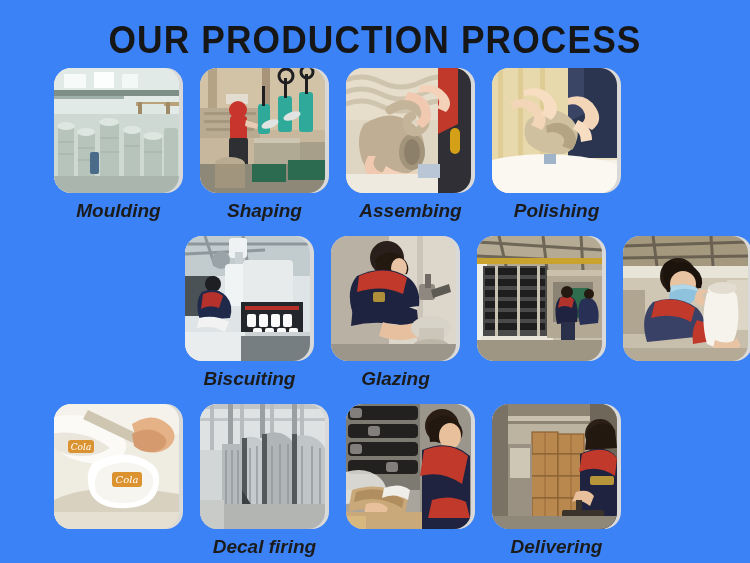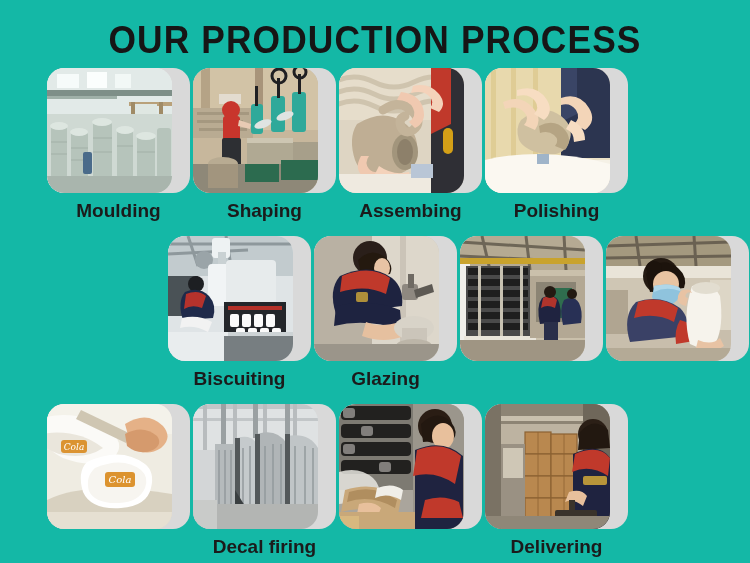--- a/index.html
+++ b/index.html
@@ -14,21 +14,21 @@
     background: #ffffff;
     font-family: "Liberation Sans", "DejaVu Sans", sans-serif;
     overflow: hidden;
     position: relative;
   }
 
   .page {
     position: relative;
     width: 750px;
     height: 563px;
-    background: #14b8a6;
+    background: #3b82f6;
   }
 
   
   .title {
     position: absolute;
     top: 18px;
     left: 0;
     width: 750px;
     text-align: center;
     font-family: "Liberation Sans", "DejaVu Sans", sans-serif;
@@ -42,51 +42,52 @@
     white-space: nowrap;
   }
 
   
   .row {
     position: absolute;
     display: flex;
     gap: 21px;
   }
   .row-1 { left: 56px;  top: 68px;  }
-  .row-2 { left: 177px; top: 236px; }
+  .row-2 { left: 187px; top: 236px; }
   .row-3 { left: 56px;  top: 404px; }
 
   .cell {
     width: 125px;
     display: flex;
     flex-direction: column;
     align-items: center;
   }
 
   .thumb {
-    width: 143px;
+    width: 129px;
     height: 125px;
     border-radius: 17px;
     overflow: hidden;
     position: relative;
     background: #d9d9d9;
     flex: none;
   }
 
   .thumb svg { display: block; width: 125px; height: 125px; }
 
   .caption {
     margin-top: 7px;
     font-family: "Liberation Sans", "DejaVu Sans", sans-serif;
     font-size: 19px;
     font-weight: 700;
     color: #1b1b1b;
     line-height: 22px;
     white-space: nowrap;
     text-align: center;
+    font-style: italic;
   }
 </style>
 </head>
 <body>
 
 <div class="page">
 
   <div class="title">OUR PRODUCTION PROCESS</div>
 
   <div class="row row-1">

